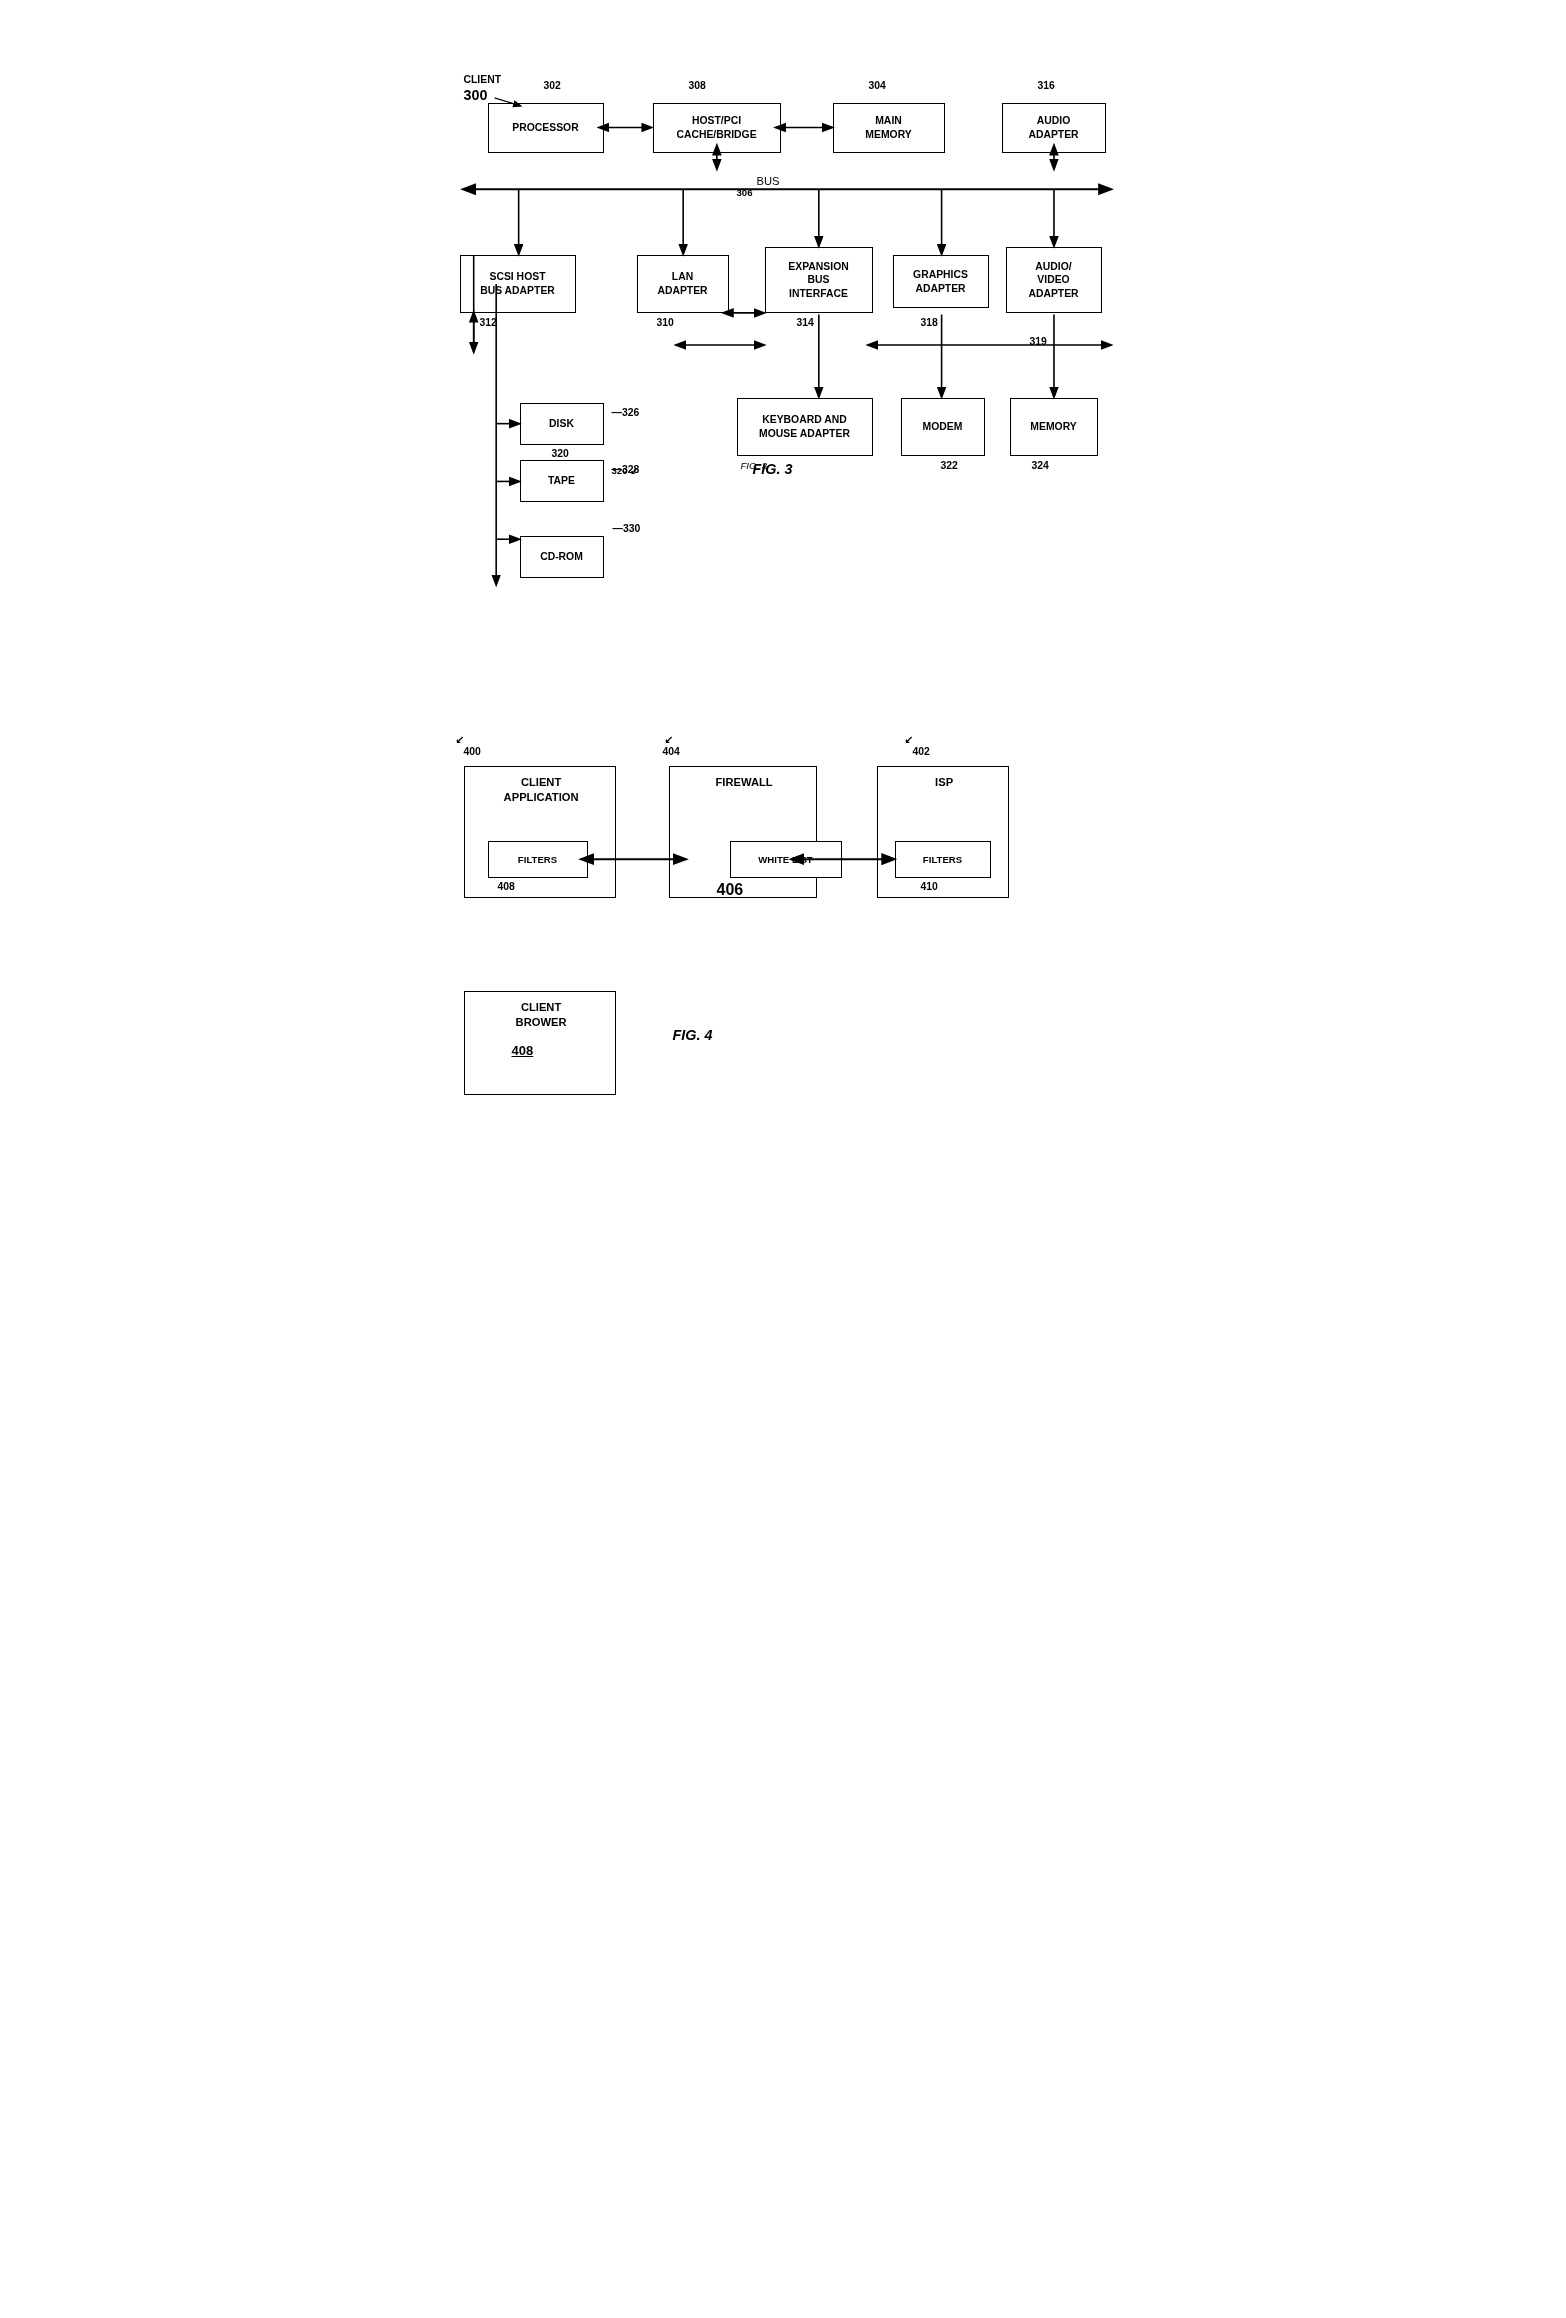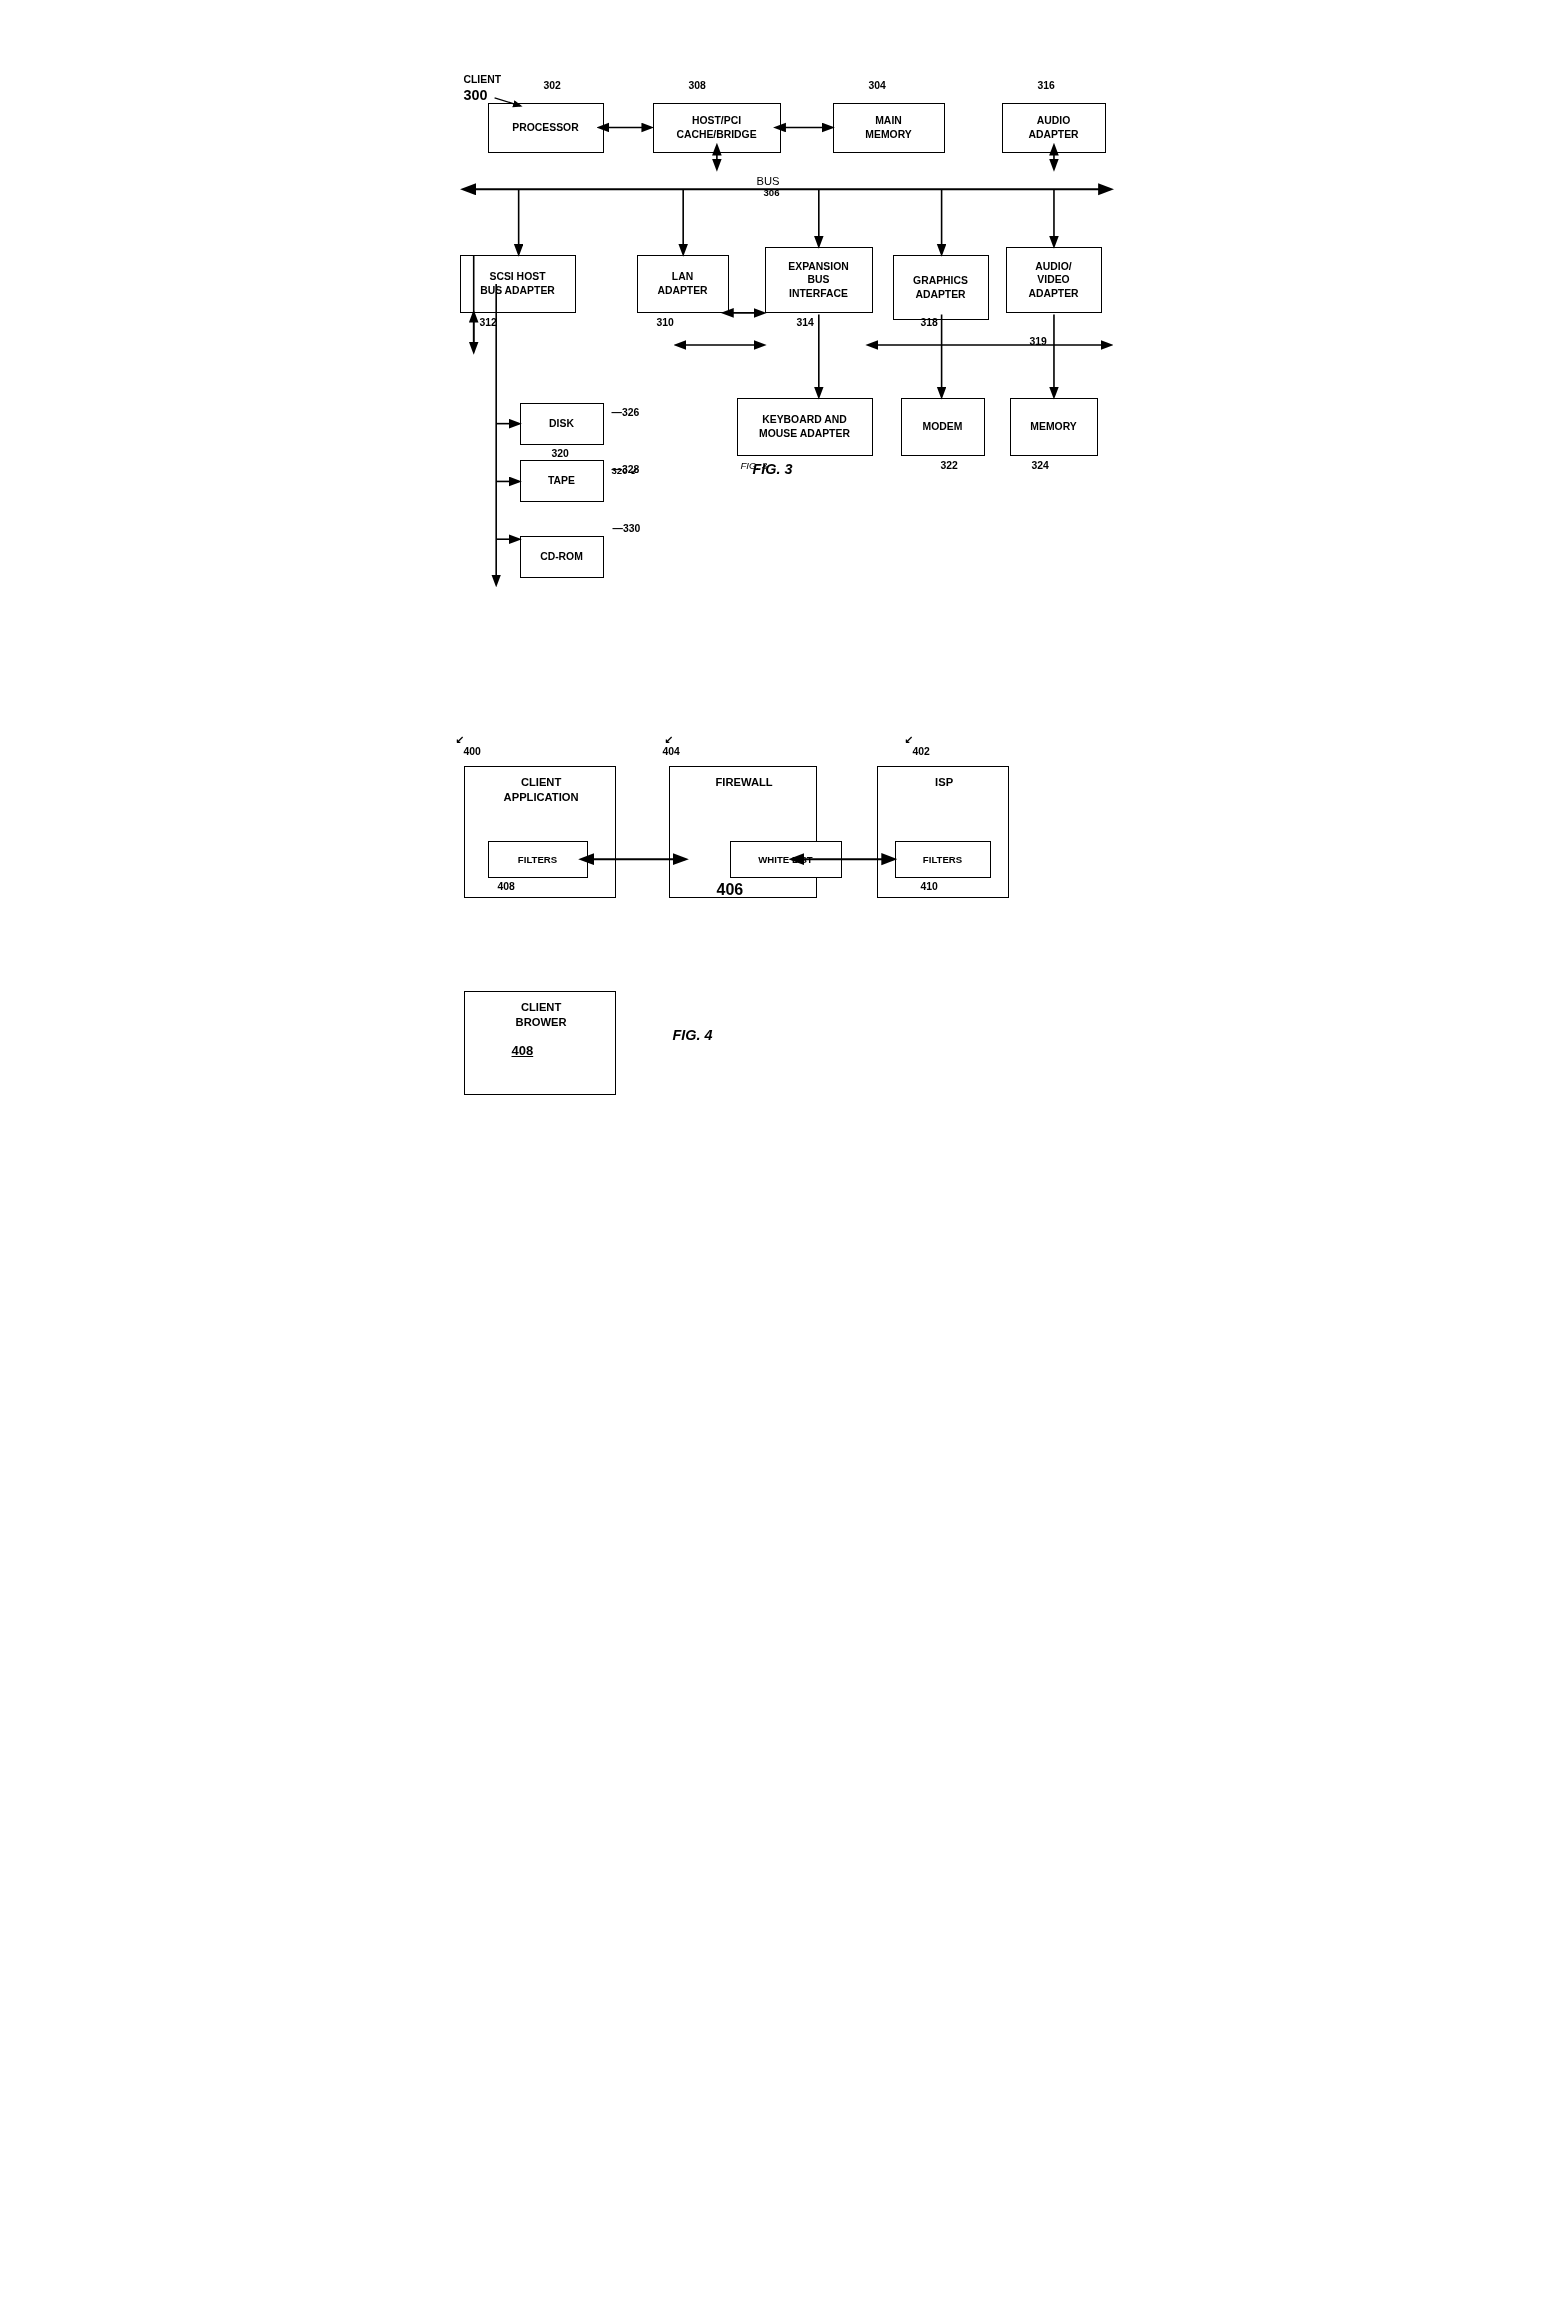--- a/index.html
+++ b/index.html
@@ -98,32 +98,32 @@
     <div class="box" style="left:213px; top:71px; width:128px; height:50px;">HOST/PCI<br>CACHE/BRIDGE</div>
     <div class="label" style="left:249px; top:48px;">308</div>
 
     <div class="box" style="left:393px; top:71px; width:112px; height:50px;">MAIN<br>MEMORY</div>
     <div class="label" style="left:429px; top:48px;">304</div>
 
     <div class="box" style="left:562px; top:71px; width:104px; height:50px;">AUDIO<br>ADAPTER</div>
     <div class="label" style="left:598px; top:48px;">316</div>
 
     <div class="label" style="left:317px; top:143px; font-weight:normal; font-size:11.2px;">BUS</div>
-    <div class="label" style="left:324px; top:155px; font-size:9.6px;">306</div>
+    <div class="label" style="left:297px; top:155px; font-size:9.6px;">306</div>
 
     <div class="box" style="left:20px; top:223px; width:116px; height:58px;">SCSI HOST<br>BUS ADAPTER</div>
     <div class="label" style="left:40px; top:285px;">312</div>
 
     <div class="box" style="left:197px; top:223px; width:92px; height:58px;">LAN<br>ADAPTER</div>
     <div class="label" style="left:217px; top:285px;">310</div>
 
     <div class="box" style="left:325px; top:215px; width:108px; height:66px;">EXPANSION<br>BUS<br>INTERFACE</div>
     <div class="label" style="left:357px; top:285px;">314</div>
 
-    <div class="box" style="left:453px; top:223px; width:96px; height:65px;">GRAPHICS<br>ADAPTER</div>
+    <div class="box" style="left:453px; top:223px; width:96px; height:53px;">GRAPHICS<br>ADAPTER</div>
     <div class="label" style="left:481px; top:285px;">318</div>
 
     <div class="box" style="left:566px; top:215px; width:96px; height:66px;">AUDIO/<br>VIDEO<br>ADAPTER</div>
     <div class="label" style="left:590px; top:285px;margin-top:19px;">319</div>
 
     <div class="box" style="left:80px; top:371px; width:84px; height:42px;">DISK</div>
     <div class="label" style="left:172px; top:375px;">—326</div>
 
     <div class="box" style="left:80px; top:428px; width:84px; height:42px;">TAPE</div>
     <div class="label" style="left:112px; top:416px;">320<span style="font-style:italic; font-size:8.8px;"></span></div>

